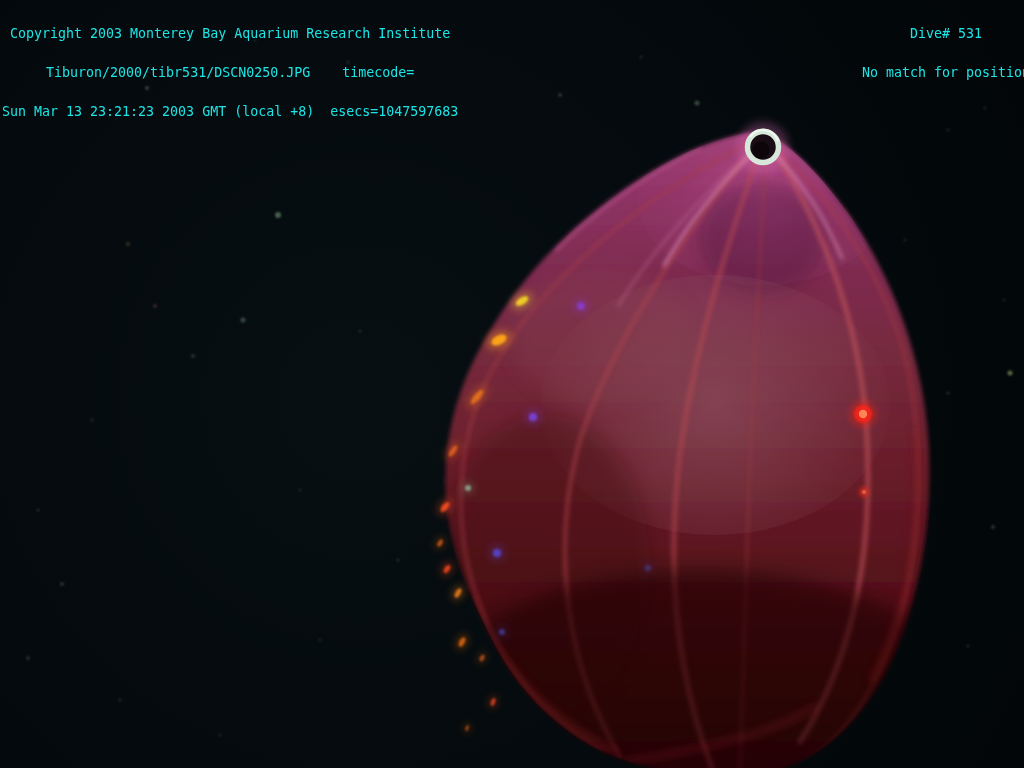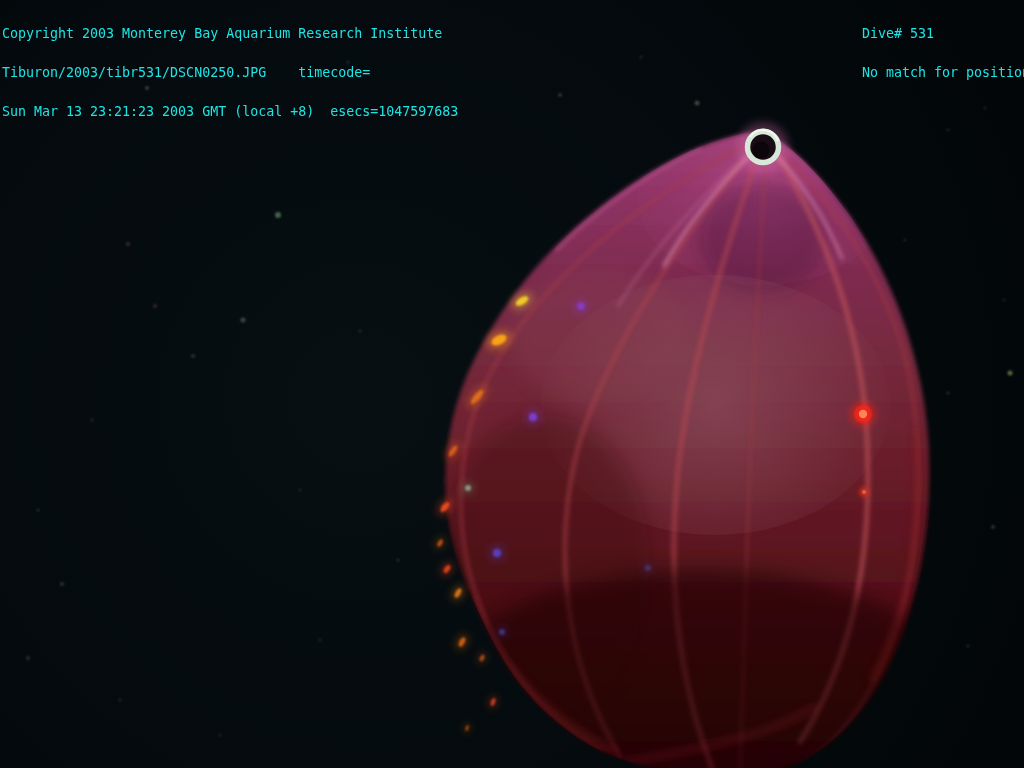--- a/index.html
+++ b/index.html
@@ -11,20 +11,21 @@
   }
   #scene { position: absolute; left: 0; top: 0; }
   .telemetry {
     position: absolute;
     font-family: "DejaVu Sans Mono", "Liberation Mono", monospace;
     font-size: 13.3px;
     line-height: 13px;
     white-space: pre;
     letter-spacing: 0;
     z-index: 10;
+    text-align: center;
   }
   #tl { left: 2px; top: 1px; }
   #tr { left: 862px; top: 1px; }
   #bl { left: 2px; top: 749px; }
 </style>
 </head>
 <body>
 
 <svg id="scene" width="1024" height="768" viewBox="0 0 1024 768">
   <defs>
@@ -238,21 +239,21 @@
       <circle cx="863" cy="414" r="9" fill="#ff2412" opacity="0.8" filter="url(#f05)"></circle>
       <circle cx="863" cy="414" r="4.199999999999999" fill="#ff8a5a" opacity="0.95"></circle>
       <circle cx="864" cy="492" r="9" fill="url(#gLaser)" opacity="0.275"></circle>
       <circle cx="864" cy="492" r="4.5" fill="#e0301a" opacity="0.44000000000000006" filter="url(#f05)"></circle>
       <circle cx="864" cy="492" r="2.0999999999999996" fill="#ff8a5a" opacity="0.5225"></circle>
     </g>
 </svg>
 
 <div class="telemetry" id="tl" style="color: rgb(29, 229, 229);">
   <div>Copyright 2003 Monterey Bay Aquarium Research Institute</div>
-  <div>Tiburon/2003/tibr531/DSCN0250.JPG    timecode=</div>
+  <div>Tiburon/2000/tibr531/DSCN0250.JPG    timecode=</div>
   <div>Sun Mar 13 23:21:23 2003 GMT (local +8)  esecs=1047597683</div>
 </div>
 
 <div class="telemetry" id="tr" style="color: rgb(29, 229, 229);">
   <div>Dive# 531</div>
   <div>No match for position</div>
 </div>
 
 <div class="telemetry" id="bl" style="color: rgb(29, 229, 229);">
   

